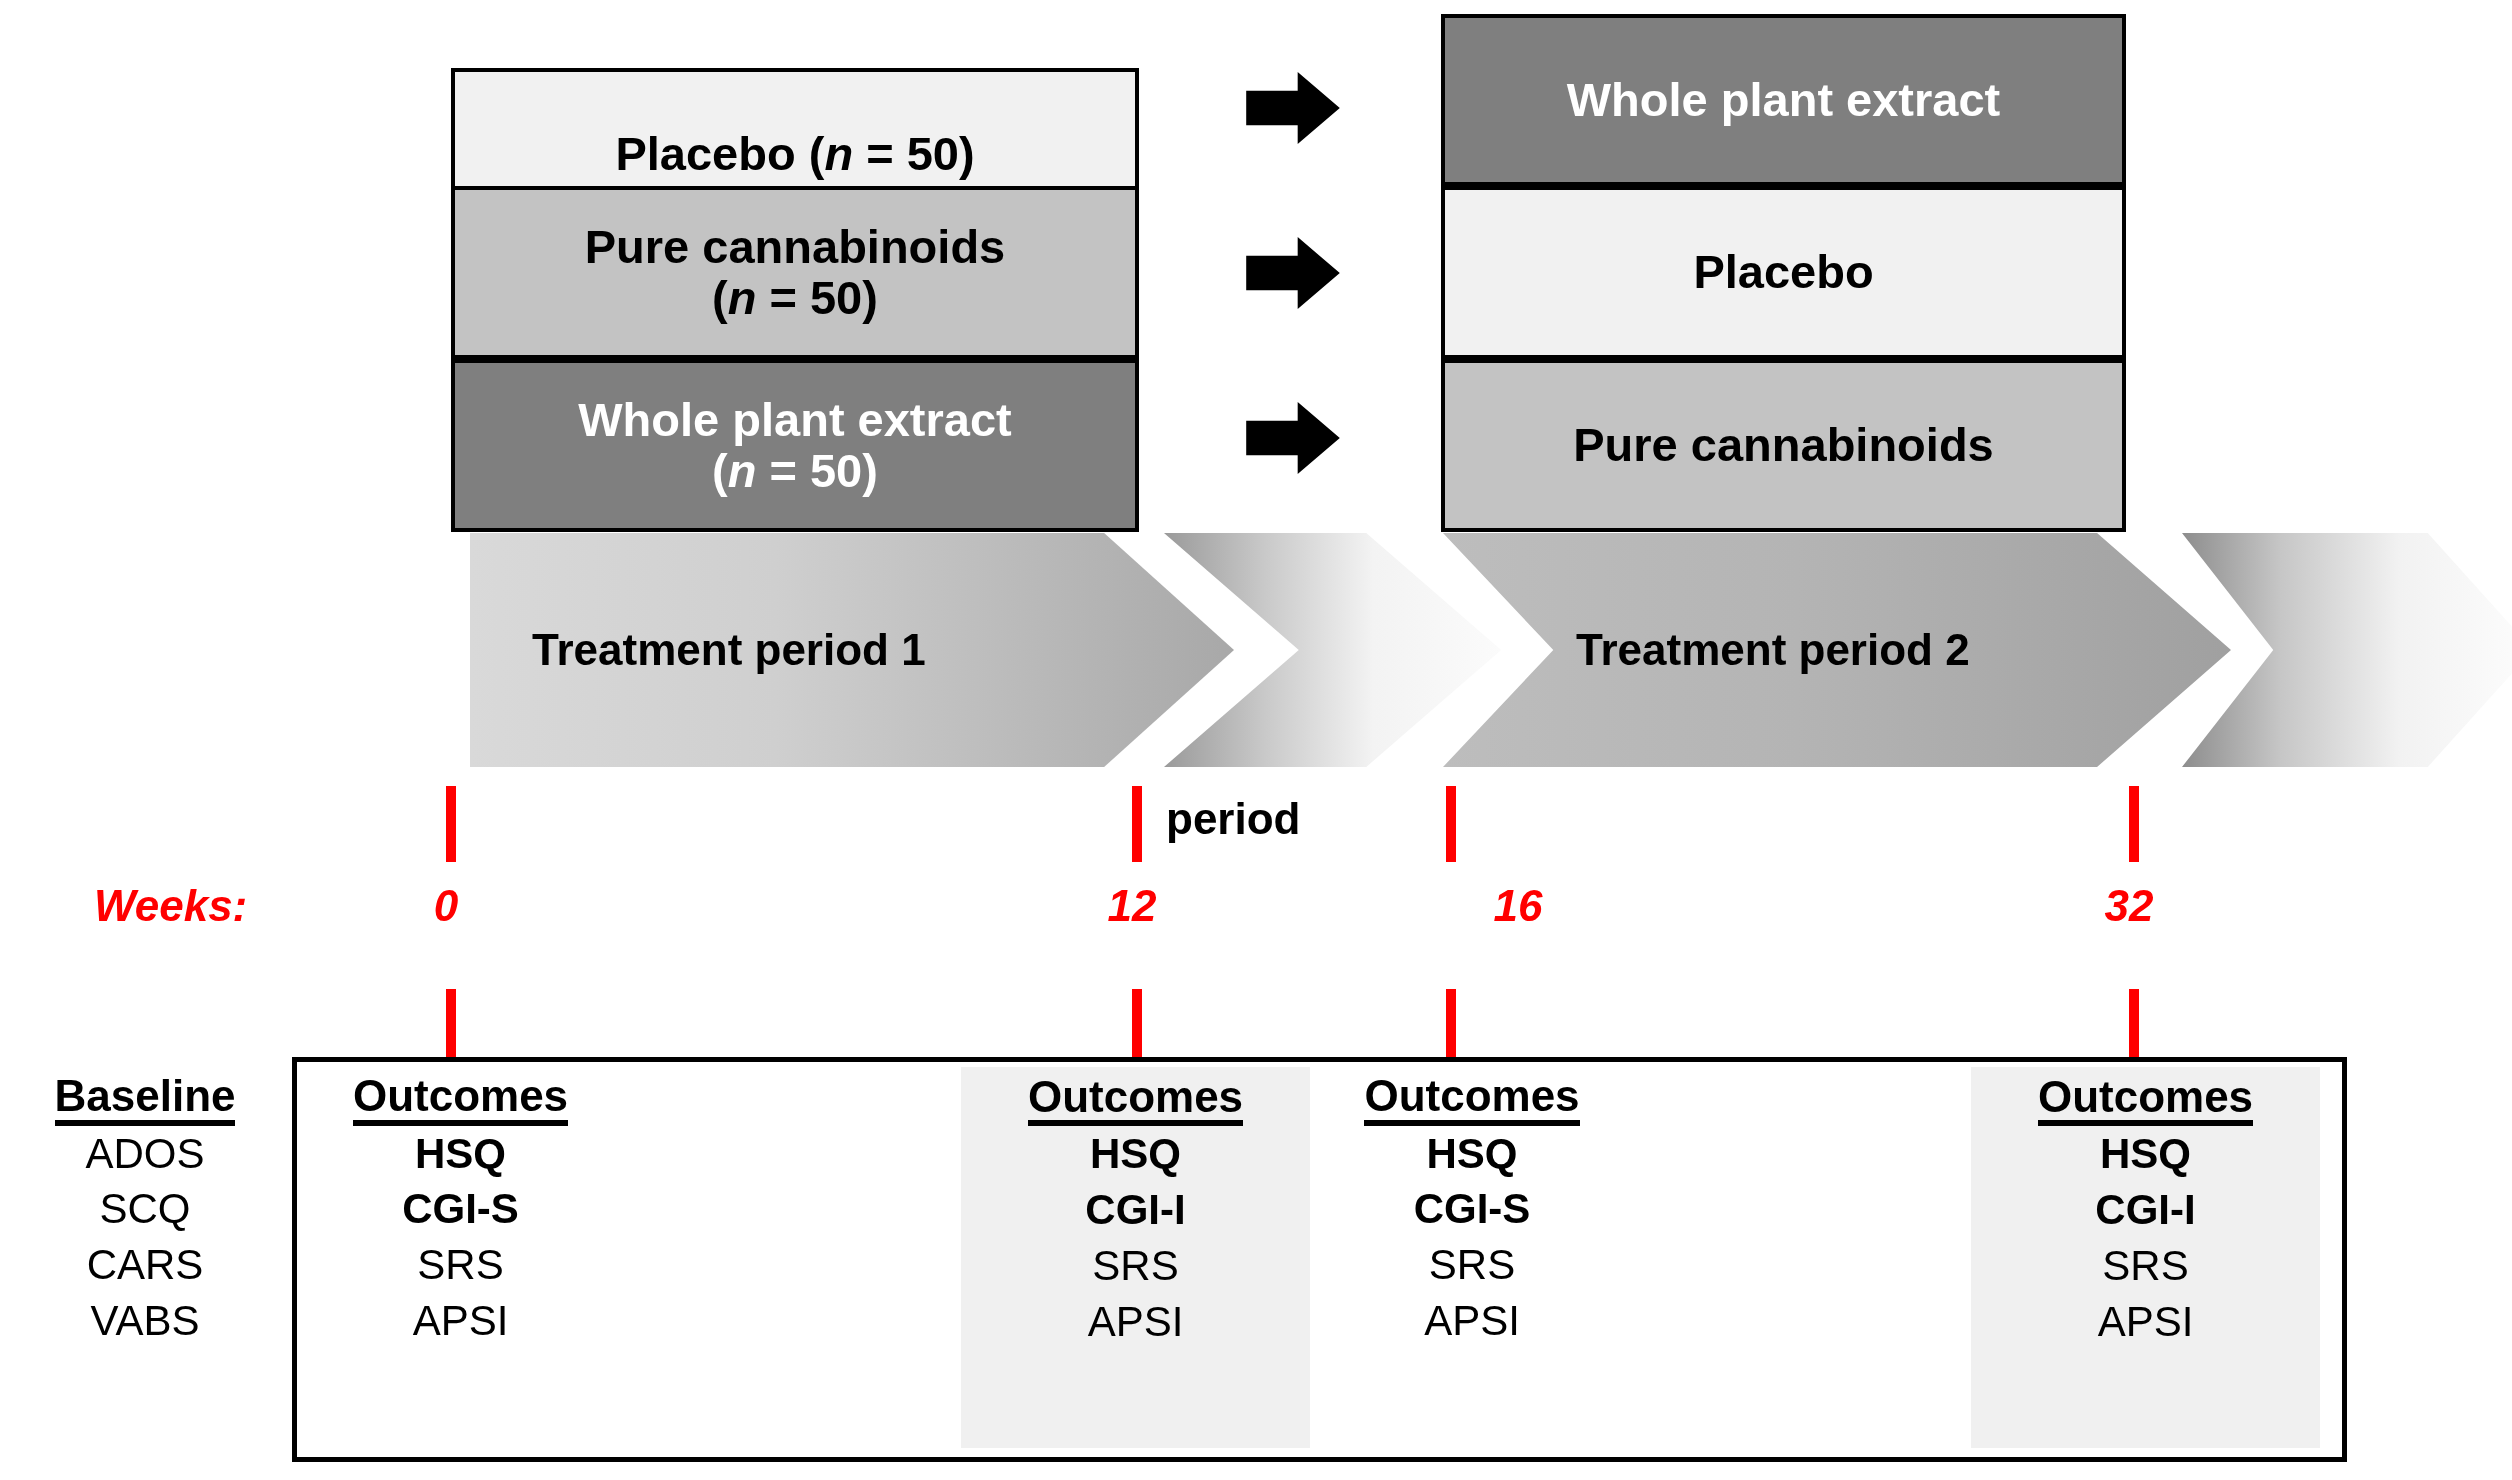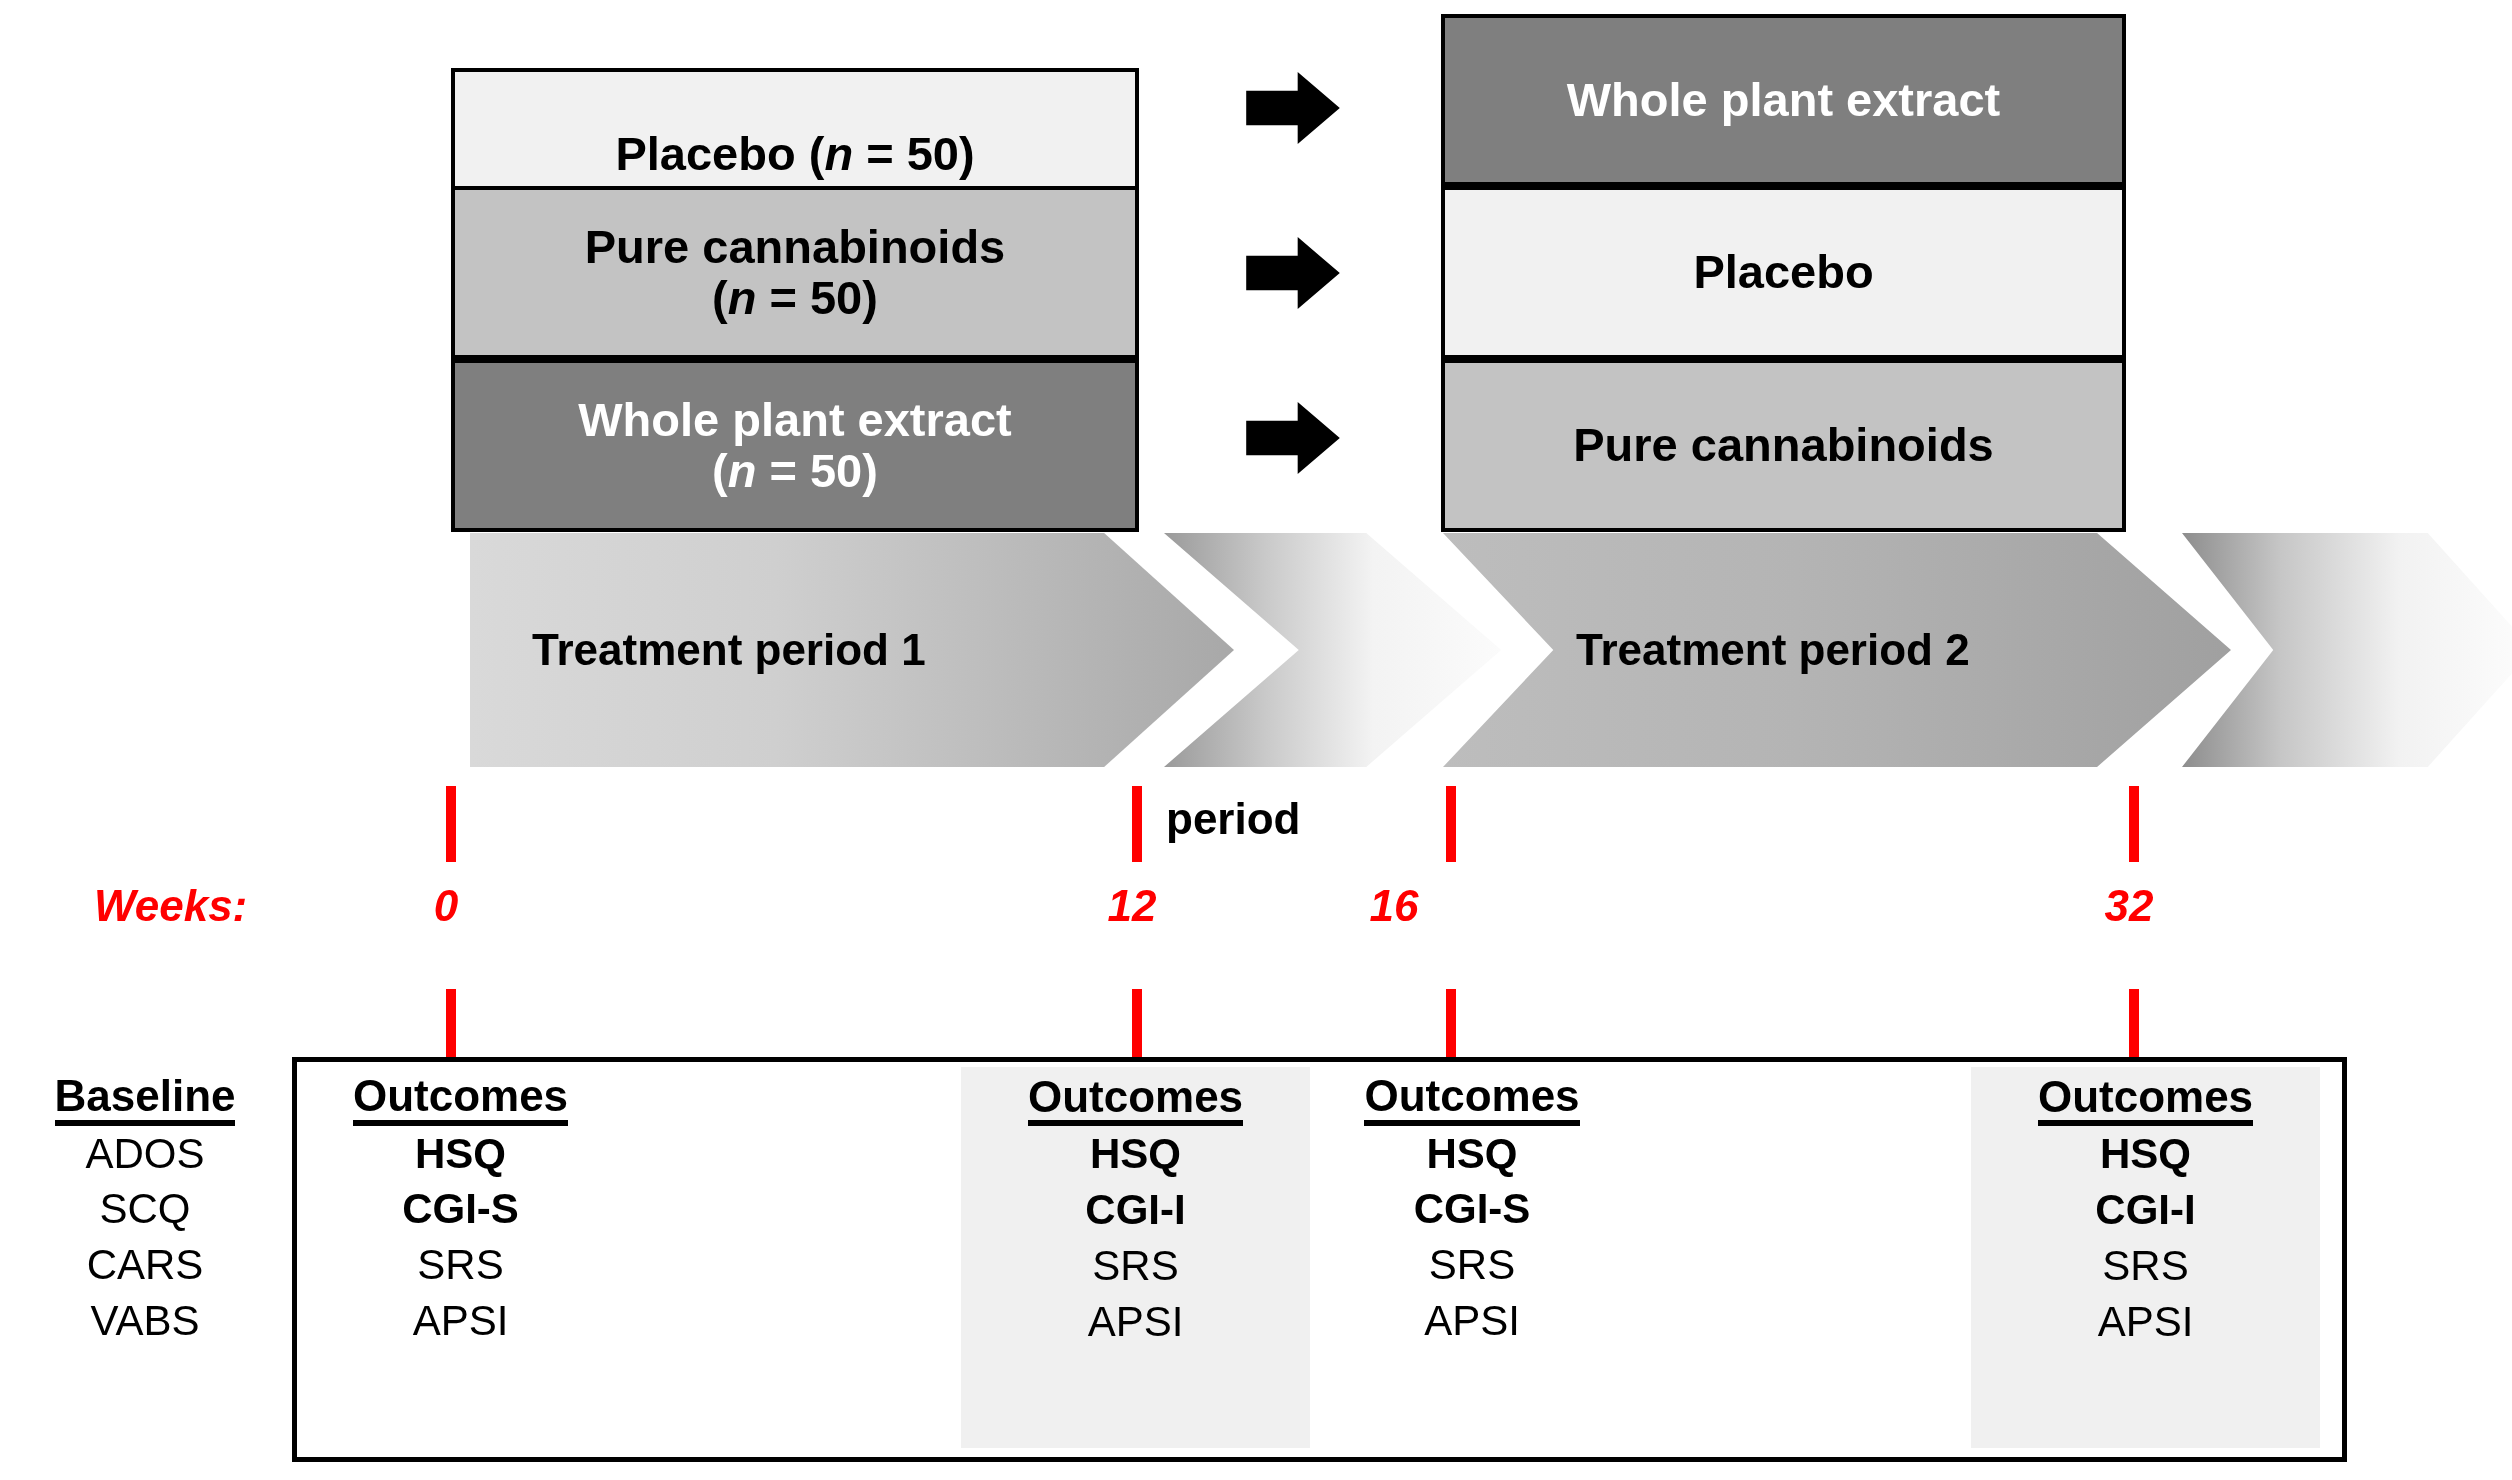--- a/index.html
+++ b/index.html
@@ -118,21 +118,21 @@
   <div class="rtick" style="left:446px;top:786px;height:76px;"></div>
   <div class="rtick" style="left:1132px;top:786px;height:76px;"></div>
   <div class="rtick" style="left:1446px;top:786px;height:76px;"></div>
   <div class="rtick" style="left:2129px;top:786px;height:76px;"></div>
 
   <div class="washout" style="left:1166px;top:794px;">period</div>
 
   <div class="wklabel" style="left:94px;top:881px;width:203px;text-align:left;">Weeks:</div>
   <div class="wklabel" style="left:368px;top:881px;width:156px;">0</div>
   <div class="wklabel" style="left:1054px;top:881px;width:156px;">12</div>
-  <div class="wklabel" style="left:1316px;top:881px;width:156px;text-align:center;">16</div>
+  <div class="wklabel" style="left:1440px;top:881px;width:156px;text-align:center;">16</div>
   <div class="wklabel" style="left:2051px;top:881px;width:156px;">32</div>
 
   <div class="rtick" style="left:446px;top:989px;height:70px;"></div>
   <div class="rtick" style="left:1132px;top:989px;height:70px;"></div>
   <div class="rtick" style="left:1446px;top:989px;height:70px;"></div>
   <div class="rtick" style="left:2129px;top:989px;height:70px;"></div>
 
   <div class="blcol" style="left:14px;top:1074px;width:262px;">
     <div><span class="ohead">Baseline</span></div>
     <div class="oitem">ADOS</div>

